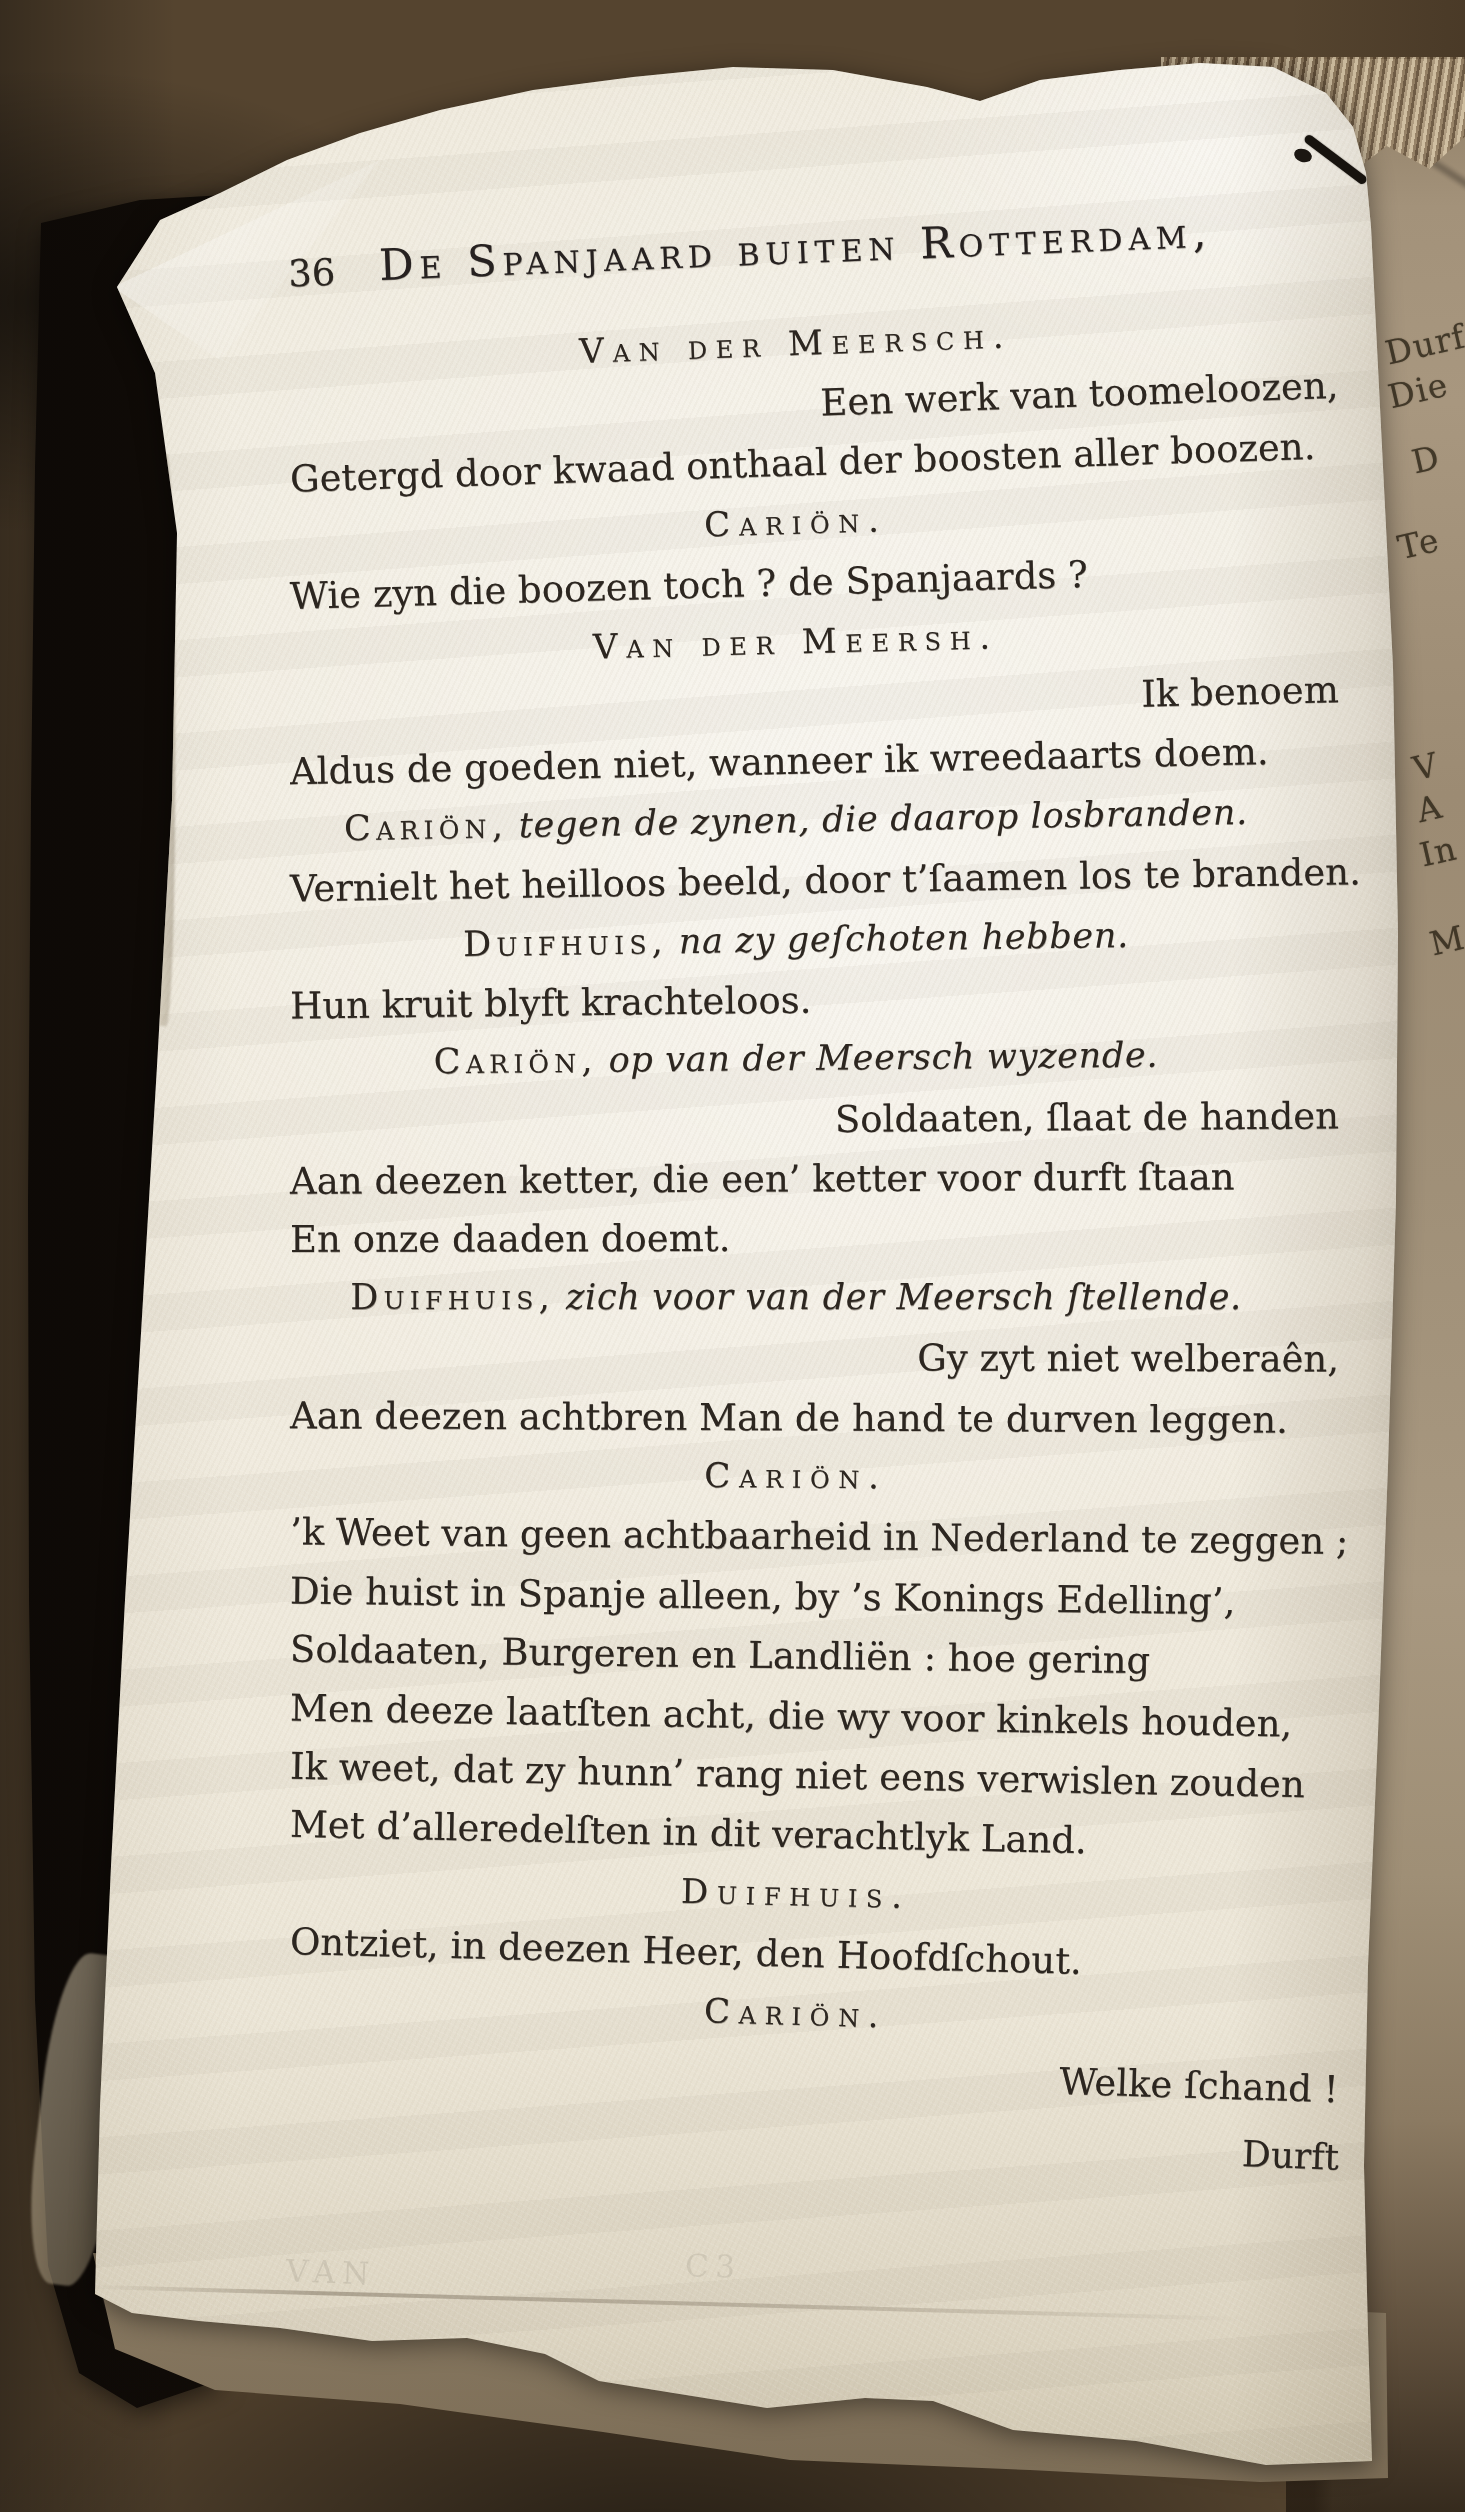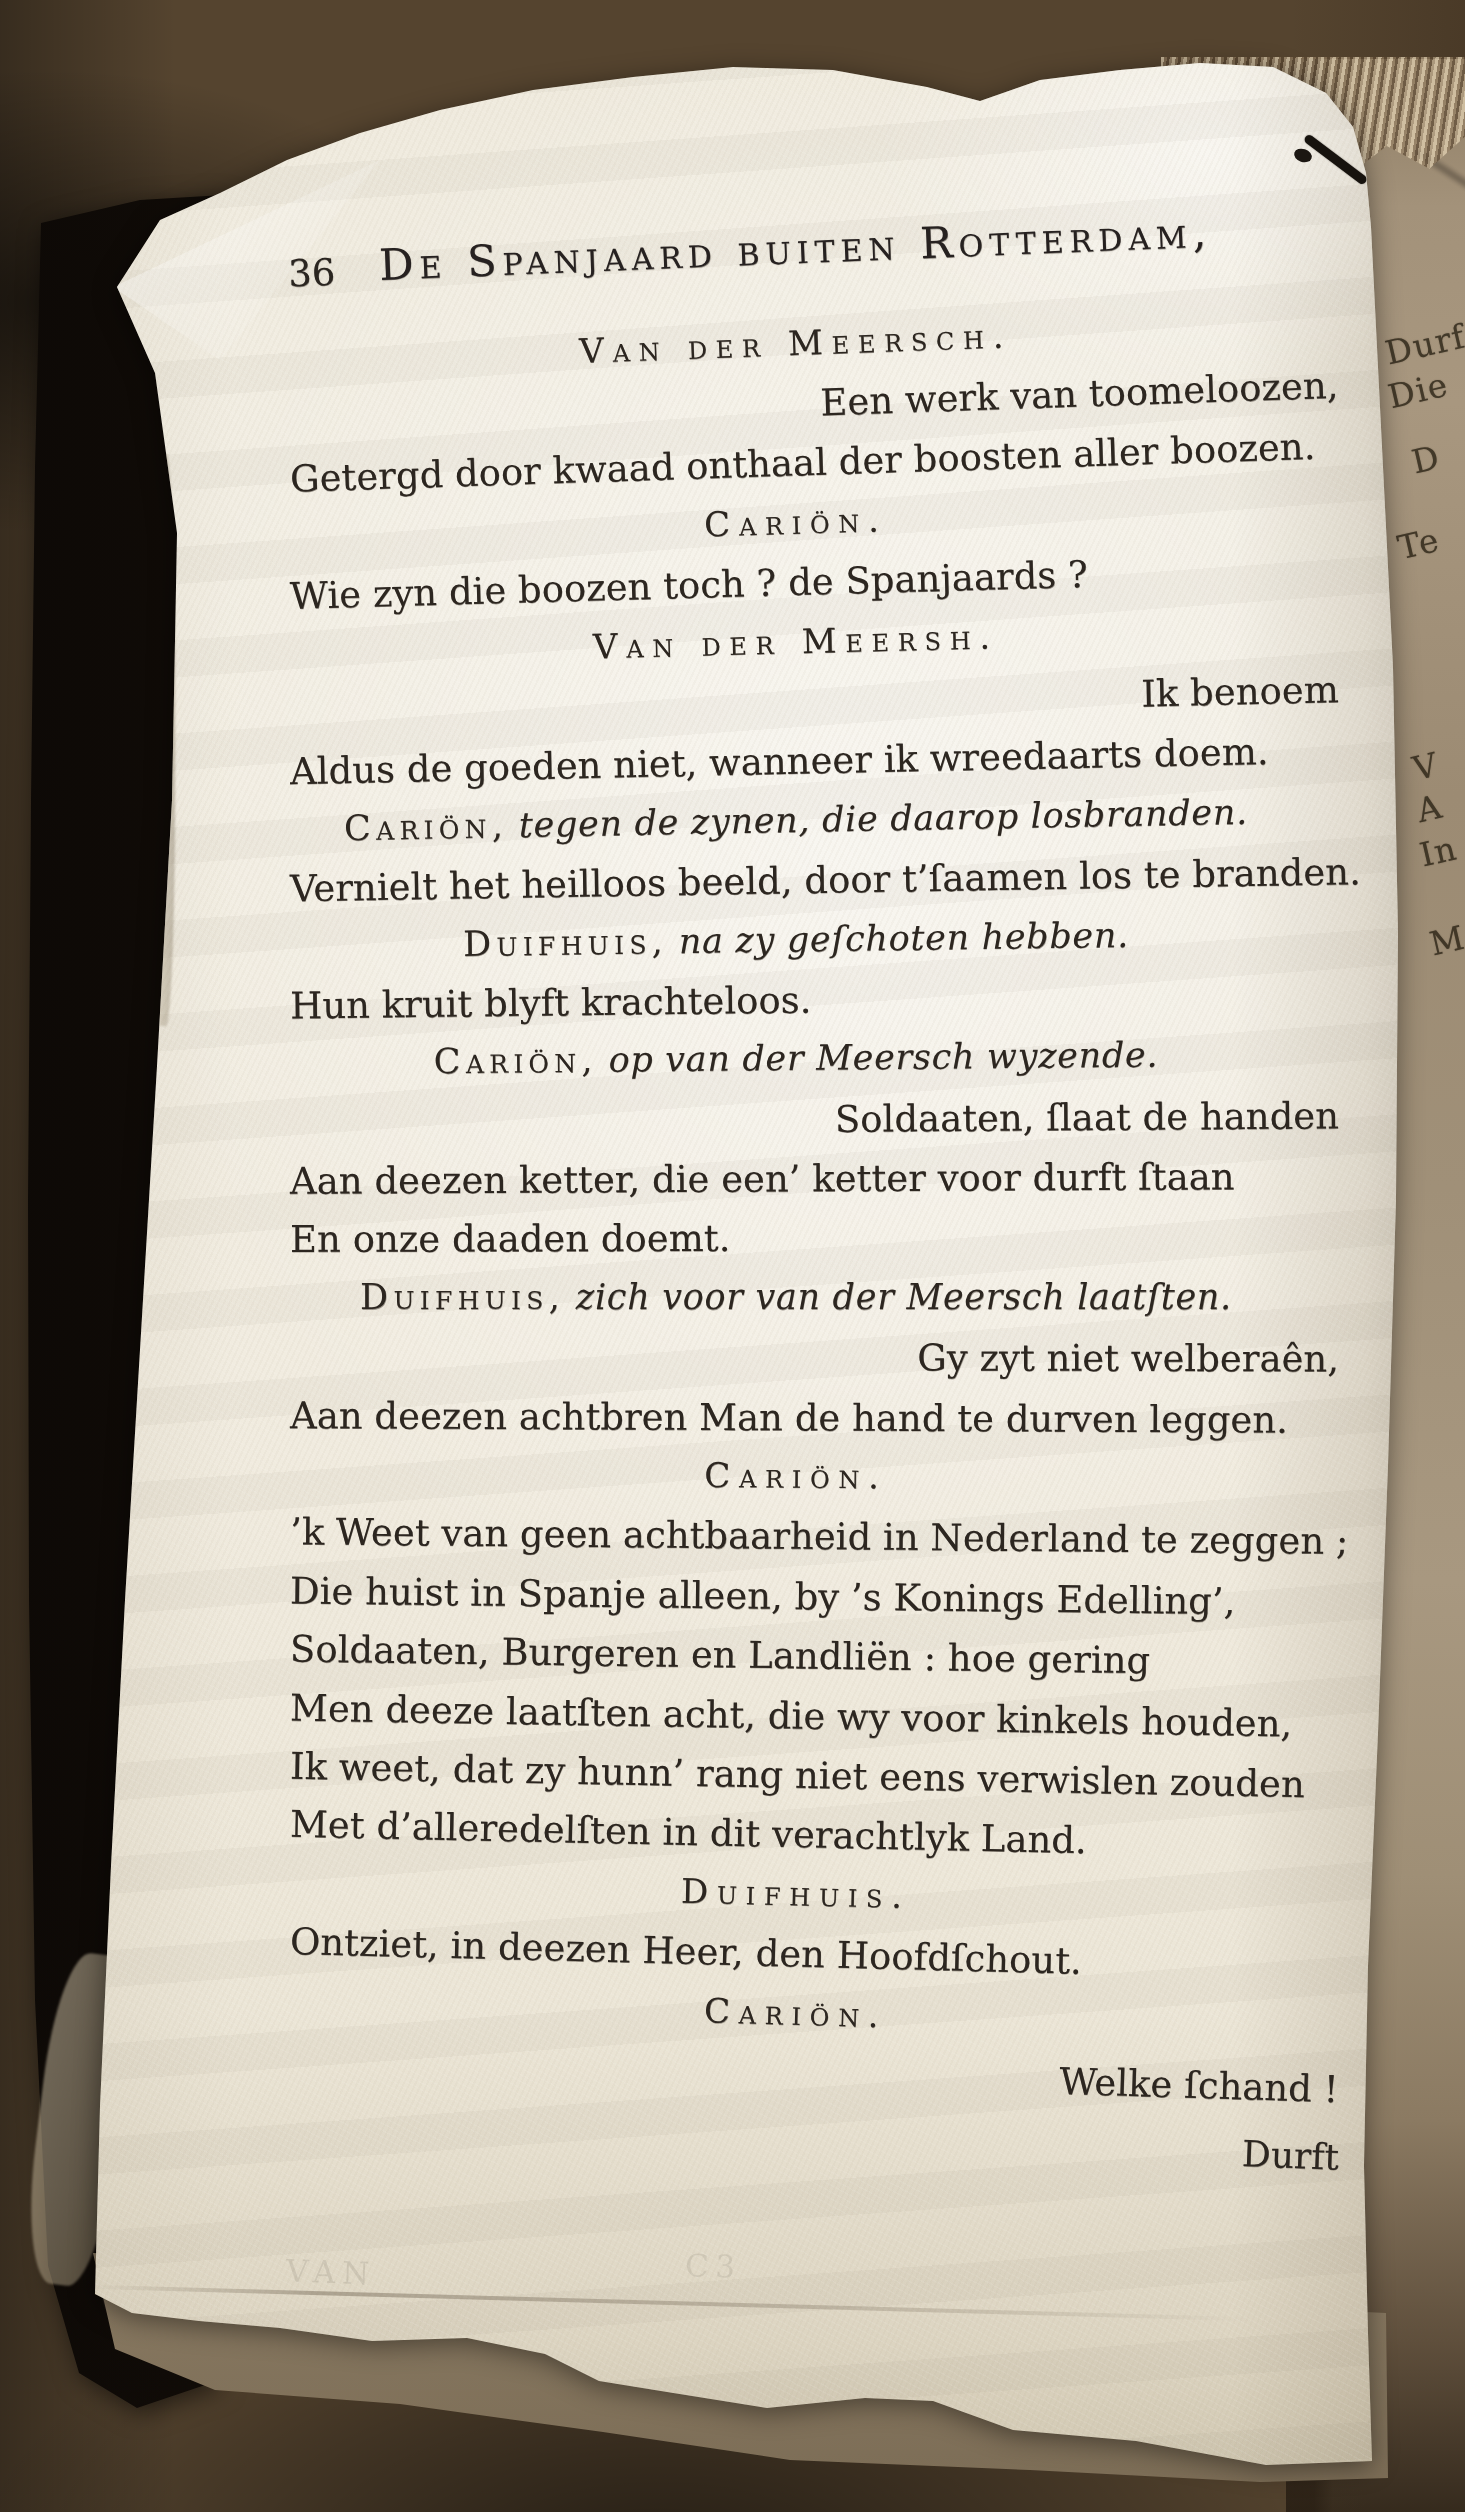--- a/index.html
+++ b/index.html
@@ -183,21 +183,21 @@
           <div class="line verse-right" style="top: 693px; transform: rotate(-1.31deg);">Ik benoem</div>
           <div class="line verse" style="top: 751px; transform: rotate(-1.18deg);">Aldus de goeden niet, wanneer ik wreedaarts doem.</div>
           <div class="line speaker-dir" style="top: 810px; transform: rotate(-1.05deg);"><span class="sp">Cariön,</span><span class="dir">tegen de zynen, die daarop losbranden.</span></div>
           <div class="line verse" style="top: 868px; transform: rotate(-0.92deg);">Vernielt het heilloos beeld, door t’ſaamen los te branden.</div>
           <div class="line speaker-dir" style="top: 927px; transform: rotate(-0.79deg);"><span class="sp">Duifhuis,</span><span class="dir">na zy geſchoten hebben.</span></div>
           <div class="line verse" style="top: 985px; transform: rotate(-0.66deg);">Hun kruit blyft krachteloos.</div>
           <div class="line speaker-dir" style="top: 1043px; transform: rotate(-0.53deg);"><span class="sp">Cariön,</span><span class="dir">op van der Meersch wyzende.</span></div>
           <div class="line verse-right" style="top: 1102px; transform: rotate(-0.4deg);">Soldaaten, ſlaat de handen</div>
           <div class="line verse" style="top: 1160px; transform: rotate(-0.27deg);">Aan deezen ketter, die een’ ketter voor durft ſtaan</div>
           <div class="line verse" style="top: 1218px; transform: rotate(-0.13deg);">En onze daaden doemt.</div>
-          <div class="line speaker-dir" style="top: 1277px; transform: rotate(0deg);"><span class="sp">Duifhuis,</span><span class="dir">zich voor van der Meersch laatſten.</span></div>
+          <div class="line speaker-dir" style="top: 1277px; transform: rotate(0deg);"><span class="sp">Duifhuis,</span><span class="dir">zich voor van der Meersch ſtellende.</span></div>
           <div class="line verse-right" style="top: 1335px; transform: rotate(0.13deg);">Gy zyt niet welberaên,</div>
           <div class="line verse" style="top: 1394px; transform: rotate(0.26deg);">Aan deezen achtbren Man de hand te durven leggen.</div>
           <div class="line speaker" style="top: 1452px; transform: rotate(0.39deg);">Cariön.</div>
           <div class="line verse" style="top: 1510px; transform: rotate(0.52deg);">’k Weet van geen achtbaarheid in Nederland te zeggen ;</div>
           <div class="line verse" style="top: 1569px; transform: rotate(0.65deg);">Die huist in Spanje alleen, by ’s Konings Edelling’,</div>
           <div class="line verse" style="top: 1627px; transform: rotate(0.78deg);">Soldaaten, Burgeren en Landliën : hoe gering</div>
           <div class="line verse" style="top: 1686px; transform: rotate(0.91deg);">Men deeze laatſten acht, die wy voor kinkels houden,</div>
           <div class="line verse" style="top: 1744px; transform: rotate(1.04deg);">Ik weet, dat zy hunn’ rang niet eens verwislen zouden</div>
           <div class="line verse" style="top: 1802px; transform: rotate(1.18deg);">Met d’alleredelſten in dit verachtlyk Land.</div>
           <div class="line speaker" style="top: 1861px; transform: rotate(1.31deg);">Duifhuis.</div>

